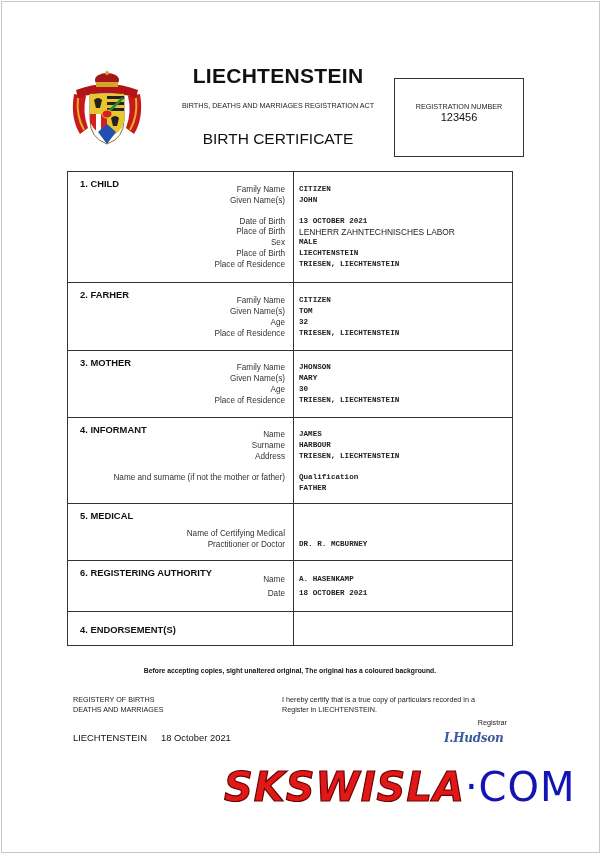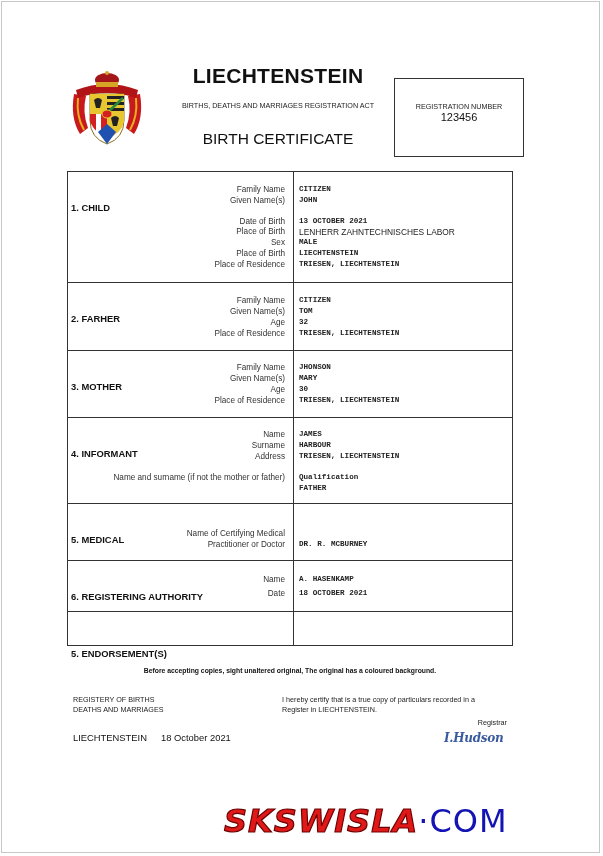--- a/index.html
+++ b/index.html
@@ -11,35 +11,35 @@
   .act { left:160px; top:101px; width:236px; text-align:center; font-size:7.2px; color:#222; }
   .certtitle { left:160px; top:130px; width:236px; text-align:center; font-weight:normal; font-size:15.5px; }
   .regbox { left:394px; top:78px; width:130px; height:79px; border:1.5px solid #333; box-sizing:border-box; text-align:center; }
   .regbox .lbl { font-size:7.2px; margin-top:23px; color:#222; }
   .regbox .num { font-size:11px; margin-top:0; }
 
   .tbl { left:67px; top:171px; width:446px; border:1.5px solid #333; box-sizing:border-box; }
   .row { position:relative; border-top:1.5px solid #333; box-sizing:border-box; }
   .row:first-child { border-top:none; }
   .row .divider { position:absolute; left:225px; top:0; bottom:0; border-left:1.5px solid #333; }
-  .row .head { position:absolute; left:3px; top:6px; font-weight:bold; font-size:9.4px;margin-top:24px; }
+  .row .head { position:absolute; left:12px; top:6px; font-weight:bold; font-size:9.4px; }
   .lines { position:absolute; left:0; top:0; width:100%; }
   .line { position:absolute; left:0; width:100%; height:11px; }
   .line .k { position:absolute; right:227px; width:220px; text-align:right; font-size:8.2px; color:#333; white-space:nowrap; }
   .line .v { position:absolute; left:231px; font-family:"Liberation Mono", monospace; font-weight:bold; font-size:7.6px; white-space:nowrap; color:#222; }
   .line .v.sans { font-family:"Liberation Sans", sans-serif; font-weight:normal; font-size:8.4px; }
 
   .notice { left:67px; top:667px; width:446px; text-align:center; font-weight:bold; font-size:6.8px; }
   .registry { left:73px; top:695px; font-size:7.2px; line-height:9.5px; color:#222; }
   .certify { left:282px; top:695px; font-size:7.2px; line-height:9.5px; color:#222; }
   .registrar { left:440px; top:718px; width:67px; text-align:right; font-size:7.2px; color:#222; }
   .place { left:73px; top:732px; font-size:9.4px; }
   .place .date { margin-left:14px; }
   .sig { left:444px; top:731px; font-family:"DejaVu Serif", serif; font-style:italic; font-weight:bold; font-size:12px; color:#3a5a9e; letter-spacing:-0.3px; }
-  .watermark { left:224px; top:802px; font-size:32px; font-weight:bold; letter-spacing:1px; white-space:nowrap; }
+  .watermark { left:224px; top:764px; font-size:40px; font-weight:bold; letter-spacing:1px; white-space:nowrap; }
   .watermark .wm1 { color:#e01818; -webkit-text-stroke:1.2px #6a0000; font-family:"DejaVu Sans", sans-serif; font-style:italic; }
   .watermark .wm2 { color:#1414b4; font-family:"DejaVu Sans", sans-serif; font-weight:normal; }
 </style>
 </head>
 <body>
 
 <div class="page"></div>
 
 <div class="abs crest">
   <svg width="82" height="82" viewBox="0 0 82 82">
@@ -215,21 +215,21 @@
         </div>
       <div class="line" style="top:28px;">
           <span class="k">Date</span>
           <span class="v">18 OCTOBER 2021</span>
         </div>
     </div>
   </div>
 
   <div class="row" style="height:34px;">
     <div class="divider"></div>
-    <div class="head" style="top:12px;">5. ENDORSEMENT(S)</div>
+    <div class="head" style="top:12px;">4. ENDORSEMENT(S)</div>
   </div>
 </div>
 
 <div class="abs notice">Before accepting copies, sight unaltered original, The original has a coloured background.</div>
 
 <div class="abs registry">
   <div>REGISTERY OF BIRTHS</div>
   <div>DEATHS AND MARRIAGES</div>
 </div>
 

